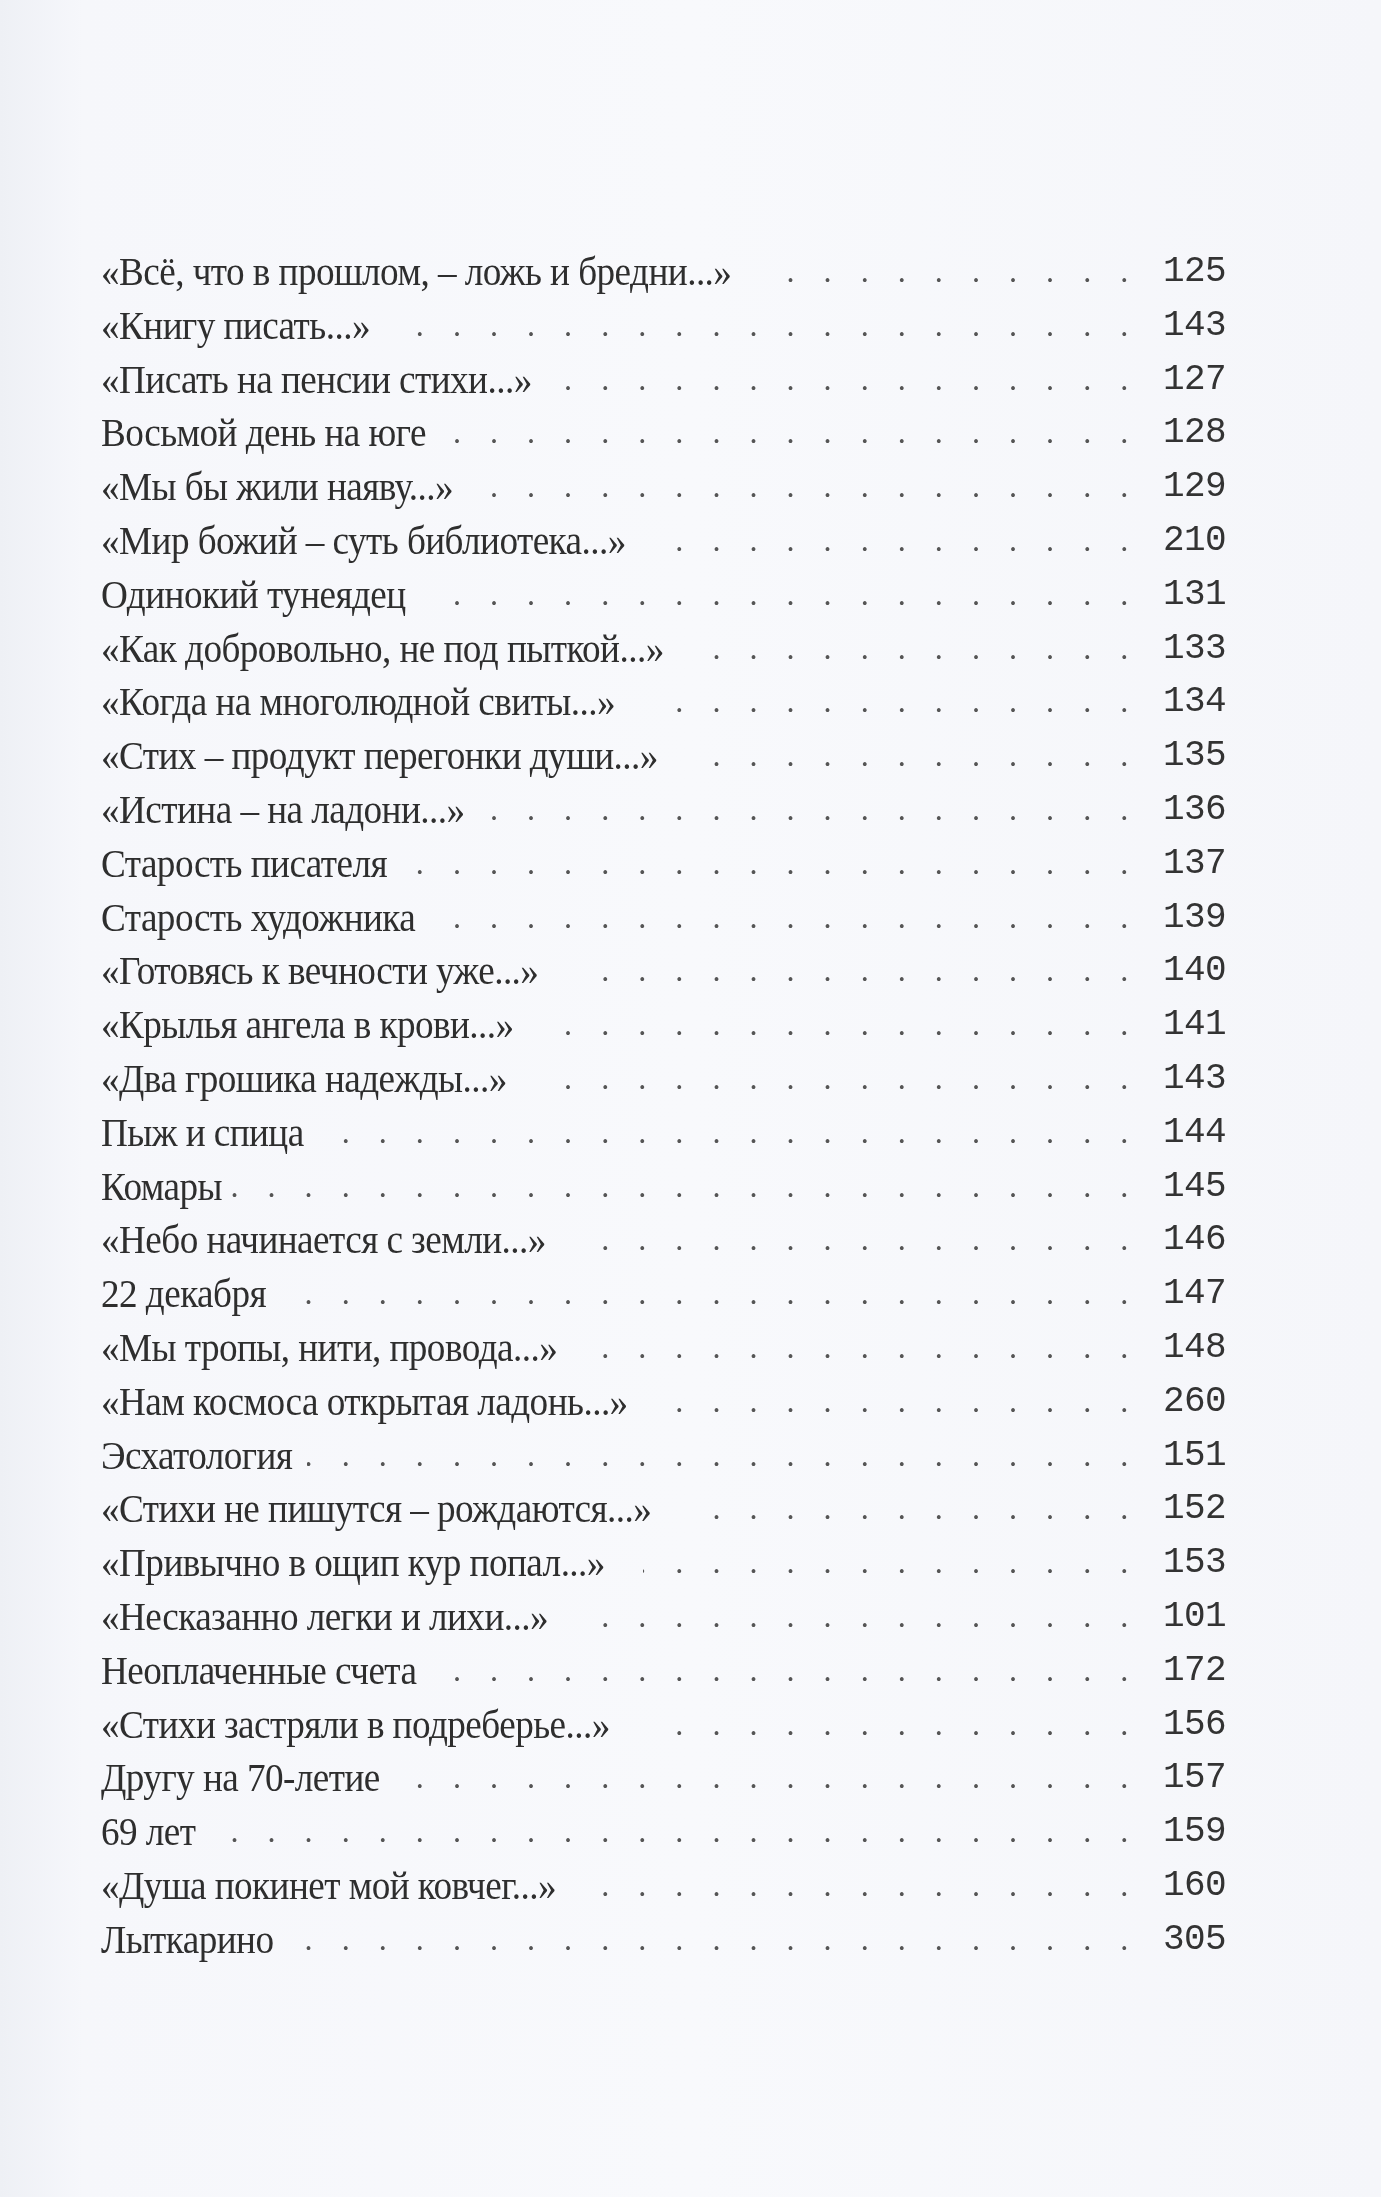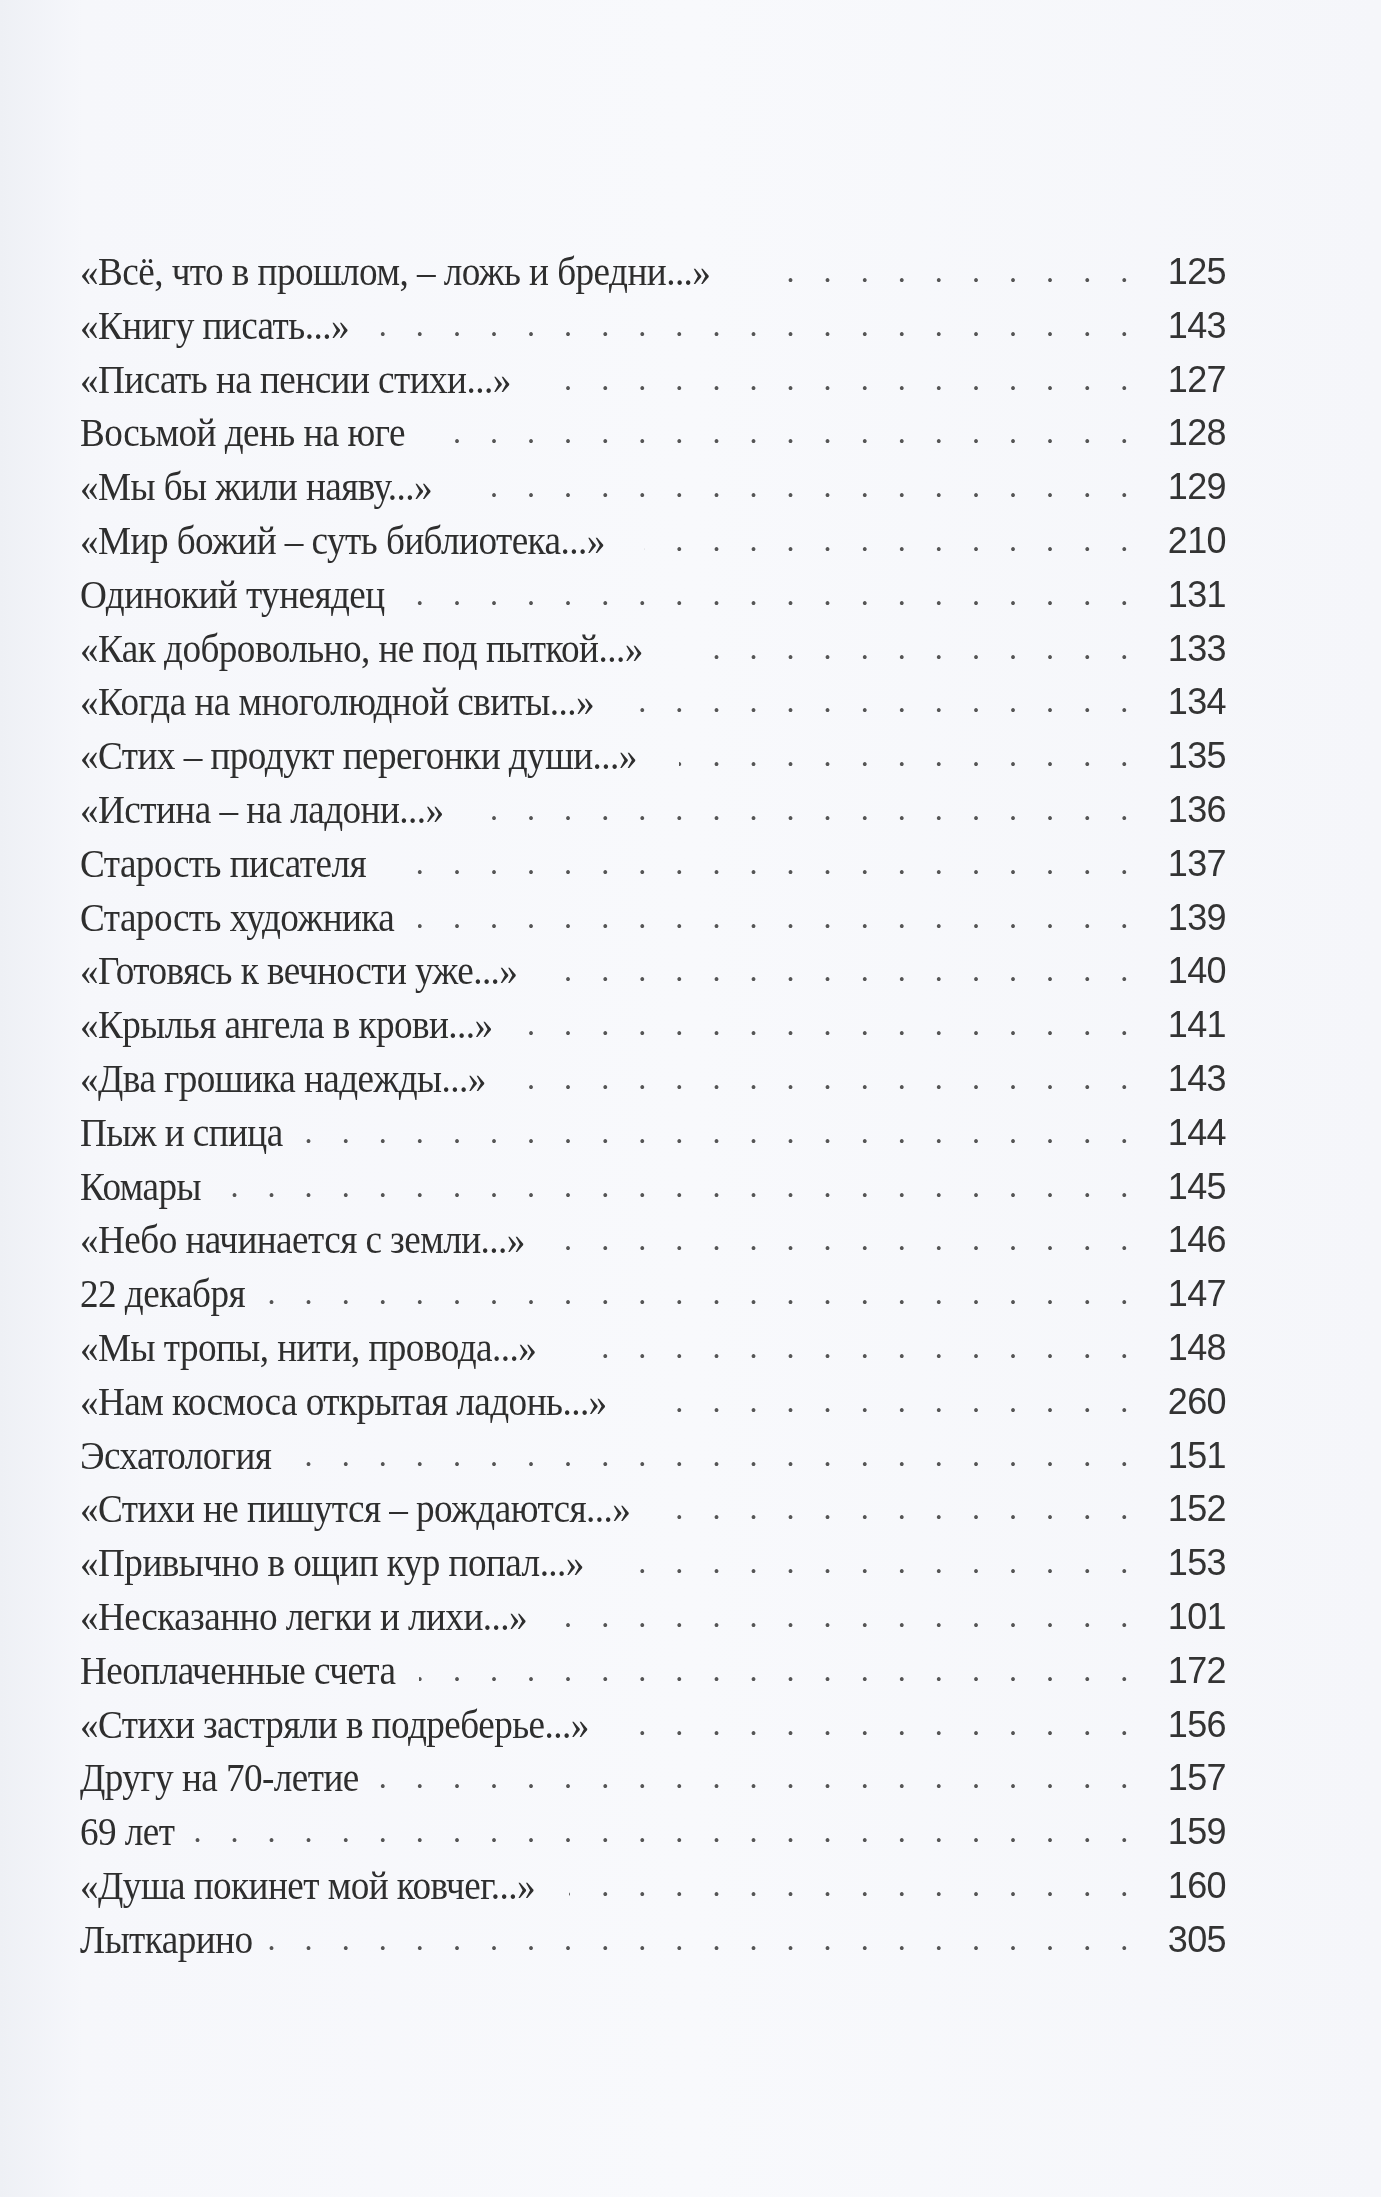--- a/index.html
+++ b/index.html
@@ -40,20 +40,21 @@
     list-style: none;
   }
   .toc-row {
     display: flex;
     align-items: flex-start;
     height: 53.8px;
     line-height: 53.8px;
     font-size: 37px;
     color: #2e2e2e;
     letter-spacing: -0.6px;
+    margin-left: 21px;
   }
   .toc-title {
     white-space: nowrap;
     flex: 0 0 auto;
     font-family: "Liberation Serif", serif;
     font-size: 40px;
     transform: scaleX(0.93);
     transform-origin: left center;
   }
   .toc-leader {
@@ -62,21 +63,21 @@
     white-space: nowrap;
     color: #555;
     font-size: 30px;
     letter-spacing: 9px;
     margin: 0 6px 0 0;
     direction: rtl;
     text-align: left;
   }
   .toc-page {
     flex: 0 0 auto;
-    font-family: Liberation Sans, sans-serif;
+    font-family: Liberation Mono, monospace;
     font-size: 36px;
     text-align: right;
     min-width: 82px;
     color: #333;
   }
 </style>
 </head>
 <body>
 
 <div class="page">

